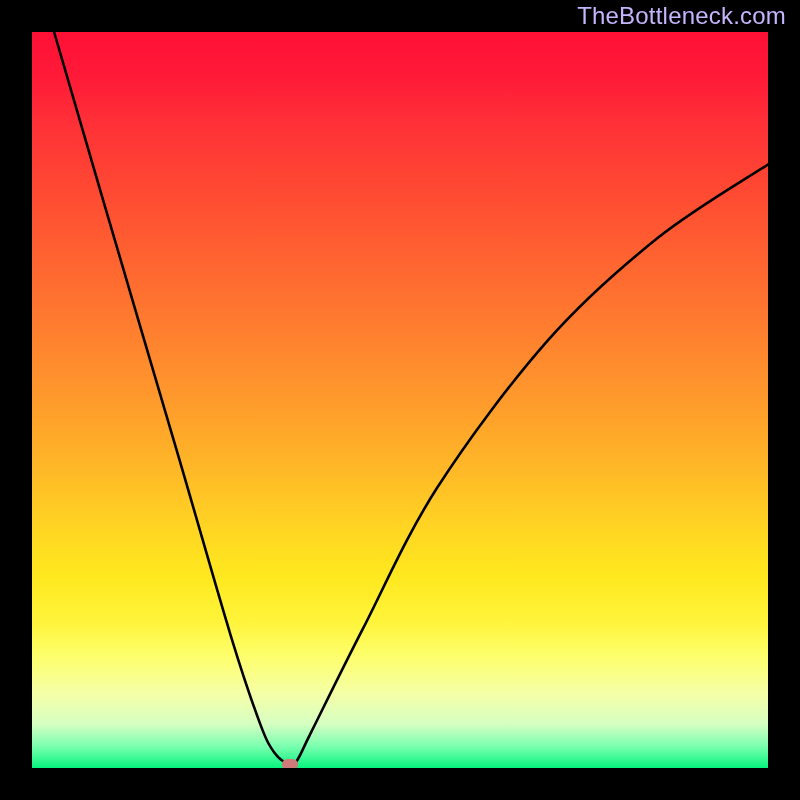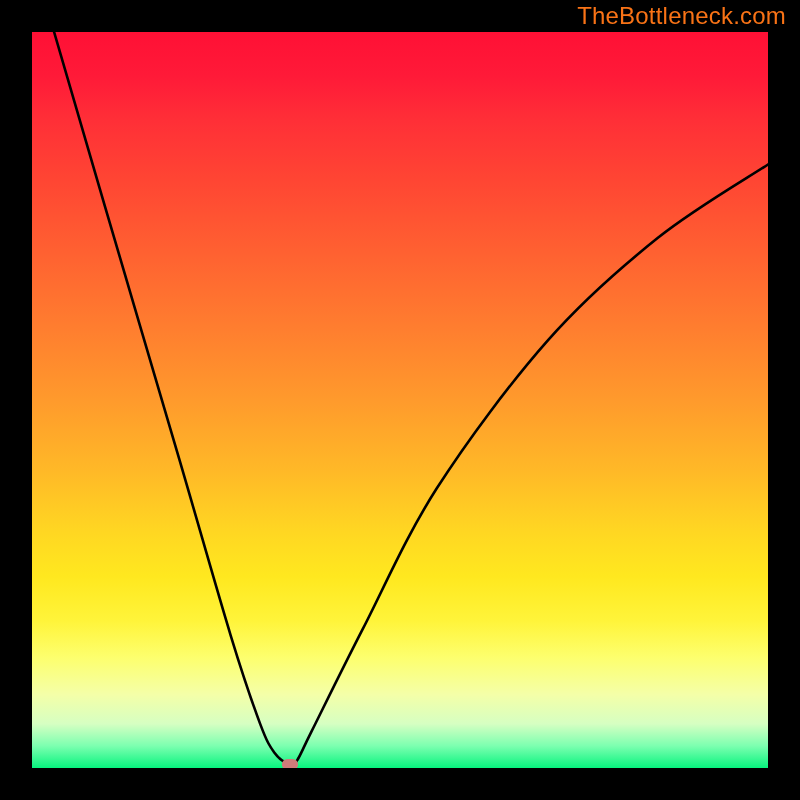--- a/index.html
+++ b/index.html
@@ -14,21 +14,21 @@
   .outer {
     position: relative;
     width: 800px;
     height: 800px;
     background: #000;
   }
   .watermark {
     position: absolute;
     top: 2px;
     right: 14px;
-    color: #f97316;
+    color: #c4b5fd;
     font-size: 24px;
     font-weight: 400;
     letter-spacing: 0.2px;
     z-index: 20;
   }
   .plot-area {
     position: absolute;
     left: 32px;
     top: 32px;
     width: 736px;

